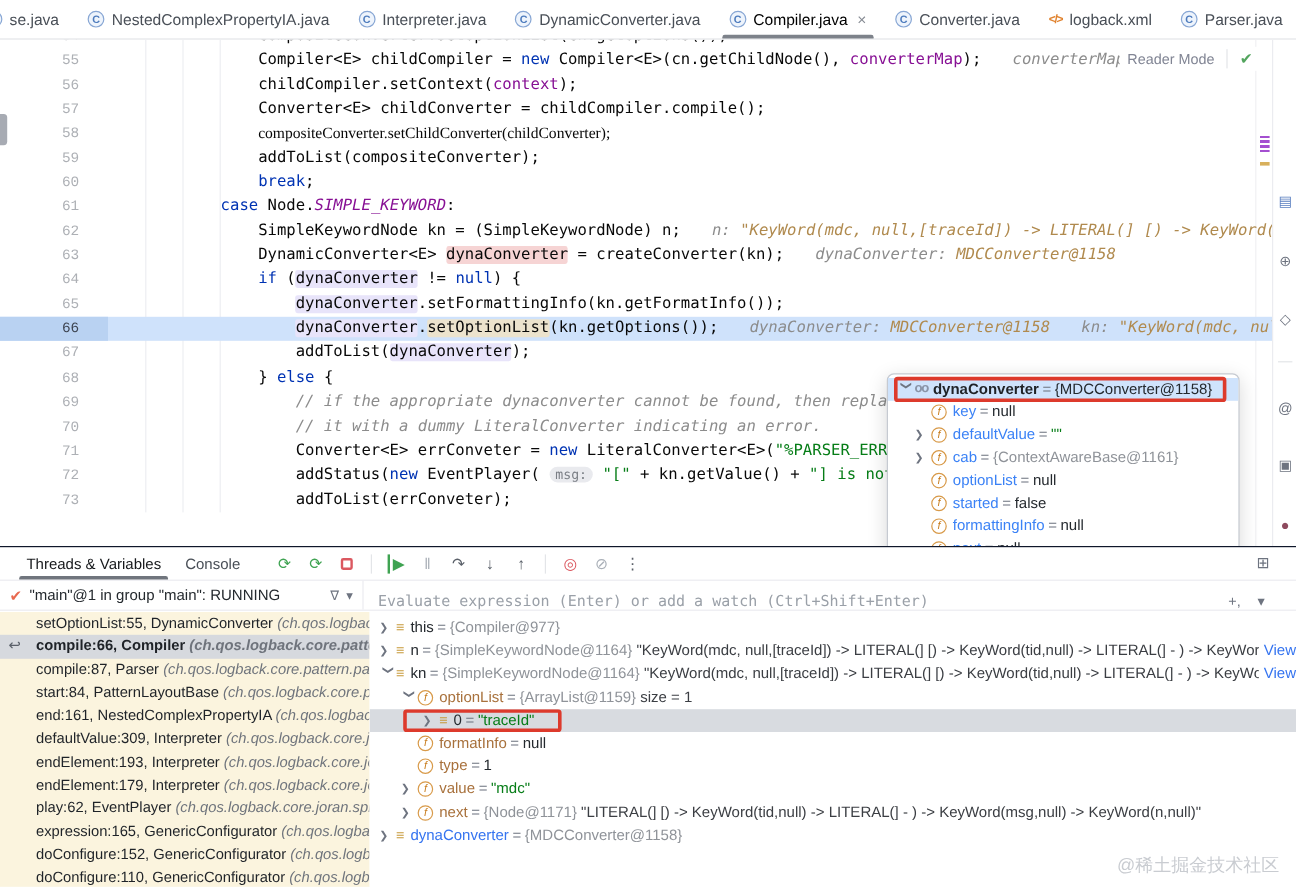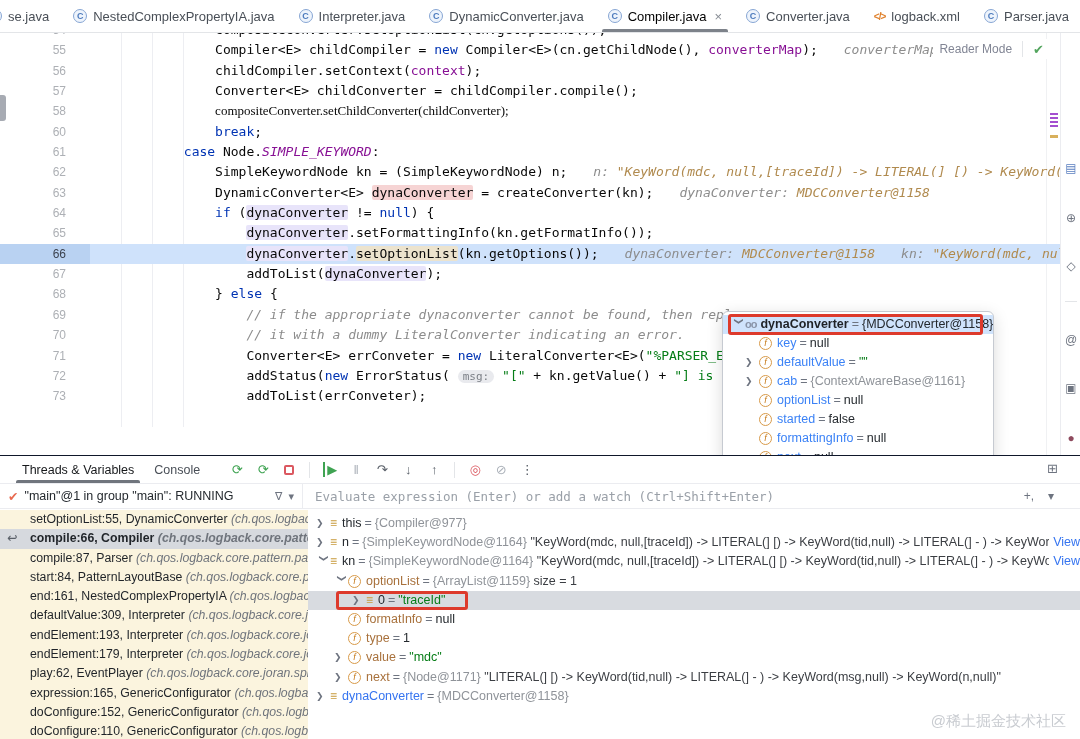--- a/index.html
+++ b/index.html
@@ -17,21 +17,21 @@
   display:inline-flex;align-items:center;justify-content:center;background:#eef4fc;flex:0 0 auto}
 .xicon{color:#e0822e;font-size:10px;font-weight:bold;letter-spacing:-1px}
 .tabclose{color:#878c94;font-size:13px;margin-left:2px}
 
 
 .main{position:relative;height:422px;overflow:hidden;background:#fff}
 .editor{position:absolute;left:0;top:0;right:20px;bottom:0;overflow:hidden}
 .iguide{position:absolute;top:0;bottom:28px;width:1px;background:#edeef2;z-index:0}
 .erow{display:flex;height:20.35px;line-height:20.35px;position:relative;z-index:1;white-space:pre}
 .erow.clip{margin-top:-13px}
-.lnum{flex:0 0 90px;text-align:right;padding-right:24px;font-size:12px;color:#adb0b5;font-family:Liberation Sans, sans-serif}
+.lnum{flex:0 0 90px;text-align:right;padding-right:24px;font-size:12px;color:#adb0b5;font-family:Liberation Mono, monospace}
 .lcode{font-family:"DejaVu Sans Mono","Liberation Mono",monospace;font-size:13px;color:#080808;flex:1;overflow:hidden}
 .erow.cur{background:#cfe2fb}
 .erow.cur .lnum{background:#b9d2f2;color:#3c4350}
 .tk-t{color:#080808}
 .tk-k{color:#0033b3}
 .tk-f{color:#871094}
 .tk-fi{color:#871094;font-style:italic}
 .tk-s{color:#067d17}
 .tk-c{color:#8c8c8c;font-style:italic}
 .tk-rd{color:#080808;background:#e8e4fa;border-radius:2px}
@@ -49,21 +49,21 @@
 .estripe .m1{position:absolute;left:3px;top:80px;width:8px;height:16px;
   background:repeating-linear-gradient(#a44fd0 0 2px,#fff 2px 4px)}
 .estripe .m2{position:absolute;left:3px;top:102px;width:8px;height:3px;background:#d8b05c}
 
 
 .rstripe{position:absolute;right:0;top:0;width:20px;bottom:0;border-left:1px solid #ebecf0;background:#fff;z-index:4}
 .rstripe .ric{position:absolute;left:0;width:20px;text-align:center;font-size:12px;color:#6e7480}
 .rstripe .rdiv{position:absolute;left:4px;width:12px;height:1px;background:#e3e5e8}
 
 
-.popup{position:absolute;left:722px;top:278px;width:272px;height:202px;background:#fff;border:1px solid #c6cad1;
+.popup{position:absolute;left:739px;top:278px;width:294px;height:202px;background:#fff;border:1px solid #c6cad1;
   border-radius:6px;box-shadow:0 4px 16px rgba(0,0,0,.15);z-index:10;font-size:12.5px;display:flex;flex-direction:column}
 .prows{flex:1;padding-top:3px;overflow:hidden}
 .prow{height:19px;line-height:19px;display:flex;align-items:center;position:relative;white-space:nowrap;padding-left:8px}
 .prow.sel{background:#cfe3fc}
 .prow.child{padding-left:22px}
 .pchev{width:14px;color:#6e7480;font-size:9px;flex:0 0 auto}
 .pchev.down{transform:rotate(90deg)}
 .ic-watch{color:#8a94a8;font-weight:bold;letter-spacing:-1px;font-size:11px;margin-right:4px}
 .ic-field{width:13px;height:13px;border:1px solid #d89a49;border-radius:50%;color:#c87d1e;font-size:9px;font-style:italic;
   display:inline-flex;align-items:center;justify-content:center;margin-right:5px;flex:0 0 auto}
@@ -88,21 +88,21 @@
 .dico.green{color:#3fa352}.dico.red{color:#db5860}.dico.gray{color:#aab0b8}.dico.dark{color:#5a6069}
 .dico.stop span{width:10px;height:10px;border:2px solid #db5860;border-radius:2px;display:block}
 .dico.resume span{border-left:2px solid #3fa352;padding-left:2px}
 .ddiv{width:1px;height:16px;background:#e3e5e8;margin:0 5px}
 .dlayout{position:absolute;right:22px;top:5px;color:#6e7480;font-size:13px}
 .threadbar{height:25px;display:flex;align-items:center;border-bottom:1px solid #ebecf0}
 .thread-left{width:303px;display:flex;align-items:center;gap:6px;padding:0 8px;border-right:1px solid #ebecf0;height:100%}
 .thread-check{color:#e8694f;font-weight:bold}
 .thread-txt{flex:1;white-space:nowrap;overflow:hidden;color:#24292e}
 .funnel,.tchev{color:#6e7480;font-size:11px}
-.evalbar{flex:1;display:flex;align-items:center;padding:0 12px;height:100%}
+.evalbar{flex:1;display:flex;align-items:flex-end;padding:0 12px;height:100%}
 .evaltxt{flex:1;color:#9aa0a8;font-size:12.5px}
 .evalicons{display:flex;gap:14px;color:#6e7480;font-size:12px;padding-right:14px}
 
 .dcontent{position:absolute;left:0;top:54px;right:0;bottom:0;display:flex}
 .frames{width:308px;background:#fbf4de;overflow:hidden;flex:0 0 auto}
 .frow{height:19.3px;line-height:19.3px;white-space:nowrap;overflow:hidden;padding-left:30px;position:relative;color:#1f2328;font-size:12.3px}
 .frow .fp{color:#6f747c;font-style:italic}
 .frow.sel{background:#d6d9de;font-weight:bold}
 .frow.sel .fico{position:absolute;left:7px;top:0;color:#5a6069;font-weight:normal}
 .vars{flex:1;background:#fff;overflow:hidden;position:relative}
@@ -160,33 +160,34 @@
 <div class="main">
   <div class="iguide" style="left:121px"></div>
   <div class="iguide" style="left:152px"></div>
   <div class="iguide" style="left:183px"></div>
   <div class="editor mono" id="editor">
       <div class="erow clip"><span class="lnum">54</span><span class="lcode" style="padding-left: 125.12px;"><span class="tk-t">compositeConverter.setOptionList(cn.getOptions());</span></span></div>
       <div class="erow"><span class="lnum">55</span><span class="lcode" style="padding-left: 125.12px;"><span class="tk-t">Compiler&lt;E&gt; childCompiler = </span><span class="tk-k">new</span><span class="tk-t"> Compiler&lt;E&gt;(cn.getChildNode(), </span><span class="tk-f">converterMap</span><span class="tk-t">);</span><span class="tk-gap"></span><span class="tk-hl">converterMap:</span><span class="tk-hv"> size = 6..</span></span></div>
       <div class="erow"><span class="lnum">56</span><span class="lcode" style="padding-left: 125.12px;"><span class="tk-t">childCompiler.setContext(</span><span class="tk-f">context</span><span class="tk-t">);</span></span></div>
       <div class="erow"><span class="lnum">57</span><span class="lcode" style="padding-left: 125.12px;"><span class="tk-t">Converter&lt;E&gt; childConverter = childCompiler.compile();</span></span></div>
       <div class="erow"><span class="lnum">58</span><span class="lcode" style="padding-left: 125.12px; font-family: Liberation Serif, serif;"><span class="tk-t">compositeConverter.setChildConverter(childConverter);</span></span></div>
+      <div class="erow"><span class="lnum">59</span><span class="lcode" style="padding-left: 125.12px;"><span class="tk-t">addToList(compositeConverter);</span></span></div>
       <div class="erow"><span class="lnum">60</span><span class="lcode" style="padding-left: 125.12px;"><span class="tk-k">break</span><span class="tk-t">;</span></span></div>
       <div class="erow"><span class="lnum">61</span><span class="lcode" style="padding-left: 93.84px;"><span class="tk-k">case </span><span class="tk-t">Node.</span><span class="tk-fi">SIMPLE_KEYWORD</span><span class="tk-t">:</span></span></div>
       <div class="erow"><span class="lnum">62</span><span class="lcode" style="padding-left: 125.12px;"><span class="tk-t">SimpleKeywordNode kn = (SimpleKeywordNode) n;</span><span class="tk-gap"></span><span class="tk-hl">n:</span><span class="tk-hv"> "KeyWord(mdc, null,[traceId]) -&gt; LITERAL(] [) -&gt; KeyWord(tid,null) -&gt;</span></span></div>
       <div class="erow"><span class="lnum">63</span><span class="lcode" style="padding-left: 125.12px;"><span class="tk-t">DynamicConverter&lt;E&gt; </span><span class="tk-wr">dynaConverter</span><span class="tk-t"> = createConverter(kn);</span><span class="tk-gap"></span><span class="tk-hl">dynaConverter:</span><span class="tk-hv"> MDCConverter@1158</span></span></div>
       <div class="erow"><span class="lnum">64</span><span class="lcode" style="padding-left: 125.12px;"><span class="tk-k">if</span><span class="tk-t"> (</span><span class="tk-rd">dynaConverter</span><span class="tk-t"> != </span><span class="tk-k">null</span><span class="tk-t">) {</span></span></div>
       <div class="erow"><span class="lnum">65</span><span class="lcode" style="padding-left: 156.4px;"><span class="tk-rd">dynaConverter</span><span class="tk-t">.setFormattingInfo(kn.getFormatInfo());</span></span></div>
       <div class="erow cur"><span class="lnum">66</span><span class="lcode" style="padding-left: 156.4px;"><span class="tk-rd">dynaConverter</span><span class="tk-t">.</span><span class="tk-sel">setOptionList</span><span class="tk-t">(kn.getOptions());</span><span class="tk-gap"></span><span class="tk-hl">dynaConverter:</span><span class="tk-hv"> MDCConverter@1158</span><span class="tk-gap"></span><span class="tk-hl">kn:</span><span class="tk-hv"> "KeyWord(mdc, null,[traceId]</span></span></div>
       <div class="erow"><span class="lnum">67</span><span class="lcode" style="padding-left: 156.4px;"><span class="tk-t">addToList(</span><span class="tk-rd">dynaConverter</span><span class="tk-t">);</span></span></div>
       <div class="erow"><span class="lnum">68</span><span class="lcode" style="padding-left: 125.12px;"><span class="tk-t">} </span><span class="tk-k">else</span><span class="tk-t"> {</span></span></div>
       <div class="erow"><span class="lnum">69</span><span class="lcode" style="padding-left: 156.4px;"><span class="tk-c">// if the appropriate dynaconverter cannot be found, then replace</span></span></div>
       <div class="erow"><span class="lnum">70</span><span class="lcode" style="padding-left: 156.4px;"><span class="tk-c">// it with a dummy LiteralConverter indicating an error.</span></span></div>
       <div class="erow"><span class="lnum">71</span><span class="lcode" style="padding-left: 156.4px;"><span class="tk-t">Converter&lt;E&gt; errConveter = </span><span class="tk-k">new</span><span class="tk-t"> LiteralConverter&lt;E&gt;(</span><span class="tk-s">"%PARSER_ERROR["</span><span class="tk-t"> + k</span></span></div>
-      <div class="erow"><span class="lnum">72</span><span class="lcode" style="padding-left: 156.4px;"><span class="tk-t">addStatus(</span><span class="tk-k">new</span><span class="tk-t"> ErrorStatus( </span><span class="tk-chip">msg:</span><span class="tk-t"> </span><span class="tk-s">"["</span><span class="tk-t"> + kn.getValue() + </span><span class="tk-s">"] is not a valid</span></span></div>
+      <div class="erow"><span class="lnum">72</span><span class="lcode" style="padding-left: 156.4px;"><span class="tk-t">addStatus(</span><span class="tk-k">new</span><span class="tk-t"> EventPlayer( </span><span class="tk-chip">msg:</span><span class="tk-t"> </span><span class="tk-s">"["</span><span class="tk-t"> + kn.getValue() + </span><span class="tk-s">"] is not a valid</span></span></div>
       <div class="erow"><span class="lnum">73</span><span class="lcode" style="padding-left: 156.4px;"><span class="tk-t">addToList(errConveter);</span></span></div>
     </div>
   <div class="gutter-mark"></div>
   <div class="reader">
     <span>Reader Mode</span>
     <span class="sep"></span>
     <span class="ok">✔</span>
   </div>
   <div class="estripe">
       <div class="m1"></div>

